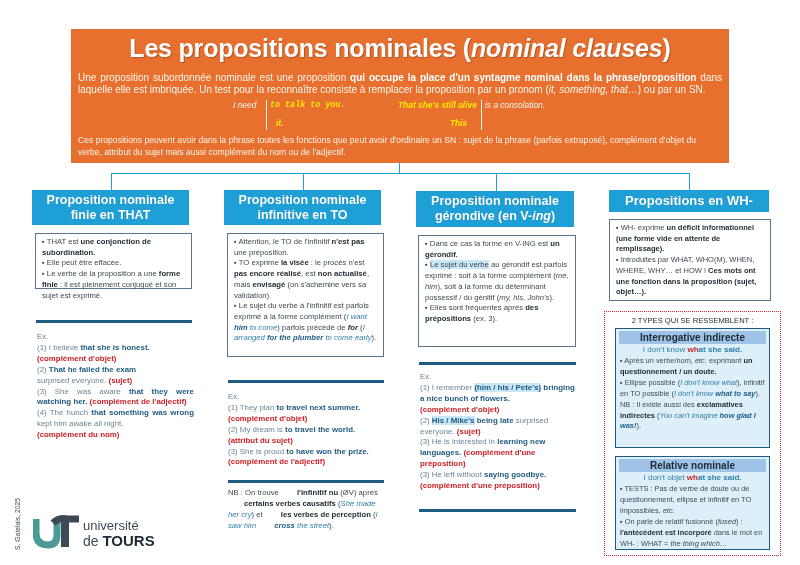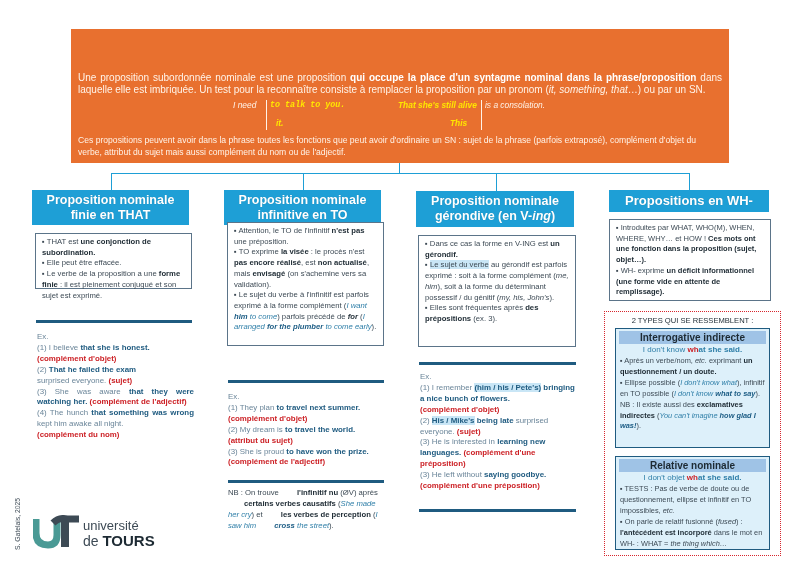--- a/index.html
+++ b/index.html
@@ -93,20 +93,21 @@
   }
   .logo { position: absolute; left: 33px; top: 515px; width: 130px; height: 34px; }
   .logo .word1 { position: absolute; left: 50px; top: 3px; font-size: 13px; color: #3d4a55; }
   .logo .word2 { position: absolute; left: 50px; top: 17px; font-size: 14px; color: #3d4a55; }
   .logo .word2 b { color: #1d2a33; font-size: 15px; }
 </style>
 </head>
 <body>
 
 <div class="header">
+  <div class="title"><span>Les propositions nominales (</span><i>nominal clauses</i><span>)</span></div>
   <div class="intro"><span>Une proposition subordonnée nominale est une proposition </span><b>qui occupe la place d'un syntagme nominal dans la phrase/proposition</b><span> dans laquelle elle est imbriquée. Un test pour la reconnaître consiste à remplacer la proposition par un pronom (</span><i>it, something, that</i><span>…) ou par un SN.</span></div>
 
   <span class="ex-row ex-plain" style="left:162px;">I need</span>
   <div class="vbar" style="left:195px;"></div>
   <span class="ex-row ex-yellow" style="left:199px;font-family:Liberation Mono, monospace;">to talk to you.</span>
   <span class="ex-row ex-yellow" style="left:205px; top:89px;">it.</span>
   <span class="ex-row ex-yellow" style="left:327px;">That she's still alive</span>
   <span class="ex-row ex-yellow" style="left:379px; top:89px;">This</span>
   <div class="vbar" style="left:410px;"></div>
   <span class="ex-row ex-plain" style="left:414px;">is a consolation.</span>
@@ -139,21 +140,21 @@
   <div><span> surprised everyone. </span><span class="red">(sujet)</span></div>
   <div class="just"><span>(3) She was aware </span><span class="en-b">that they were watching her.</span><span class="red"> (complément de l'adjectif)</span></div>
   <div class="just"><span>(4) The hunch </span><span class="en-b">that something was wrong</span><span> kept him awake all night.</span></div>
   <div class="red">(complément du nom)</div>
 </div>
 
 <div class="col-head" style="left:224px; top:190px; width:157px; height:35px;">
   <div>Proposition nominale</div>
   <div>infinitive en TO</div>
 </div>
-<div class="box" style="left:227px; top:222px; width:157px; height:124px;">
+<div class="box" style="left:227px; top:233px; width:157px; height:124px;">
   <div><span>▪ Attention, le TO de l'infinitif </span><b>n'est pas</b><span> une préposition.</span></div>
   <div><span>▪ TO exprime </span><b>la visée</b><span> : le procès n'est </span><b>pas encore réalisé</b><span>, est </span><b>non actualisé</b><span>, mais </span><b>envisagé</b><span> (on s'achemine vers sa validation).</span></div>
   <div><span>▪ Le sujet du verbe à l'infinitif est parfois exprimé à la forme complément (</span><span class="en"><span>I want </span><b>him</b><span> to come</span></span><span>) parfois précédé de </span><b><i>for</i></b><span> (</span><span class="en"><span>I arranged </span><b>for the plumber</b><span> to come early</span></span><span>).</span></div>
 </div>
 <div class="rule" style="left:228px; top:380px; width:156px;"></div>
 <div class="ex" style="left:228px; top:392px; width:160px;">
   <div>Ex.</div>
   <div><span>(1) They plan </span><span class="en-b">to travel next summer.</span></div>
   <div class="red">(complément d'objet)</div>
   <div><span>(2) My dream is </span><span class="en-b">to travel the world.</span></div>
@@ -183,22 +184,22 @@
   <div><span>(3) He is interested in </span><span class="en-b">learning new languages.</span><span class="red"> (complément d'une préposition)</span></div>
   <div><span>(3) He left without </span><span class="en-b">saying goodbye.</span></div>
   <div class="red">(complément d'une préposition)</div>
 </div>
 <div class="rule" style="left:419px; top:509px; width:157px;"></div>
 
 <div class="col-head" style="left:609px; top:190px; width:160px; height:22px; font-size:13px; padding-top:3px;">
   <div>Propositions en WH-</div>
 </div>
 <div class="box" style="left:609px; top:219px; width:162px; height:82px; font-size:7.5px; line-height:10.7px;">
+  <div><span>▪ WH- exprime </span><b>un déficit informationnel (une forme vide en attente de remplissage).</b></div>
   <div><span>▪ Introduites par WHAT, WHO(M), WHEN, WHERE, WHY… et HOW ! </span><b>Ces mots ont une fonction dans la proposition (sujet, objet…).</b></div>
-  <div><span>▪ WH- exprime </span><b>un déficit informationnel (une forme vide en attente de remplissage).</b></div>
 </div>
 
 <div class="dotted">
   <div class="ttl">2 TYPES QUI SE RESSEMBLENT :</div>
 
   <div class="subbox" style="top:16px; height:120px;">
     <div class="sub-title">Interrogative indirecte</div>
     <div class="sample"><span>I don't know </span><span class="wh">wh</span><span class="rest-b">at she said.</span></div>
     <div class="body">
       <div><span>▪ Après un verbe/nom, </span><i>etc.</i><span> exprimant </span><b>un questionnement / un doute.</b></div>

